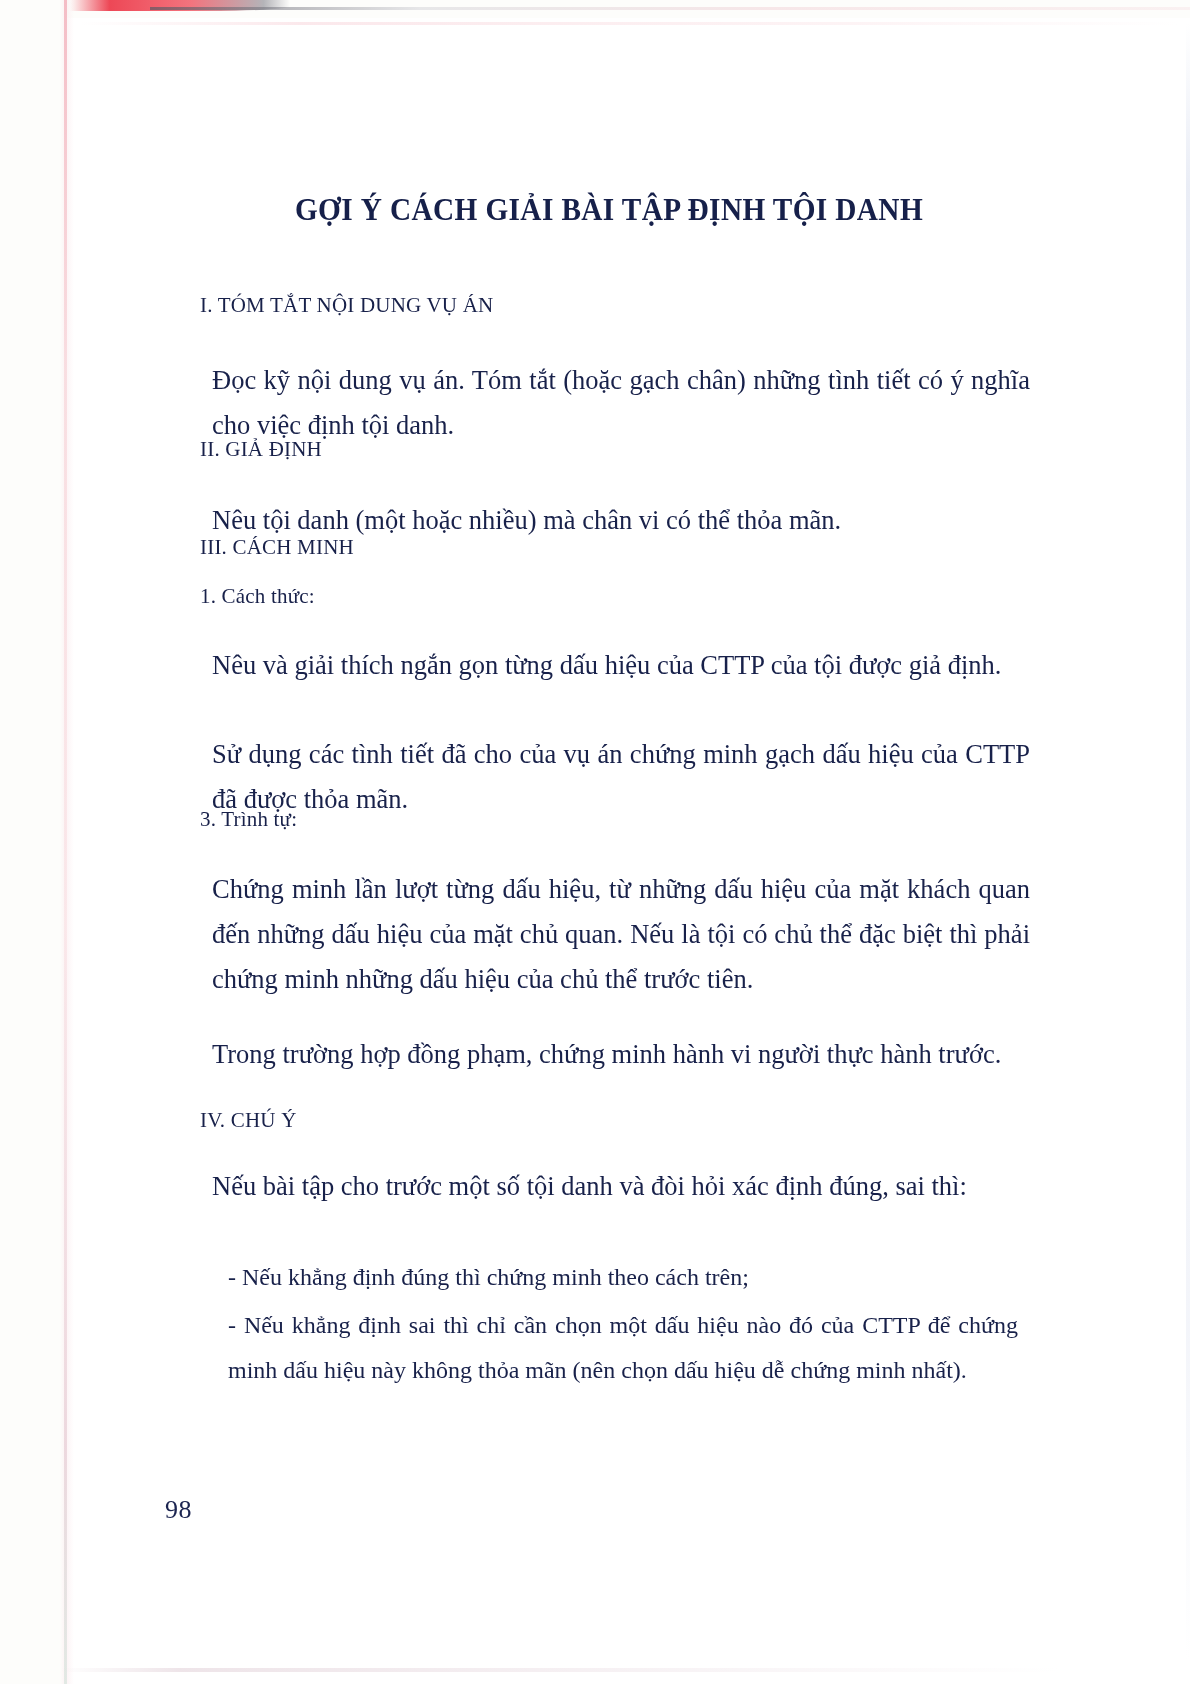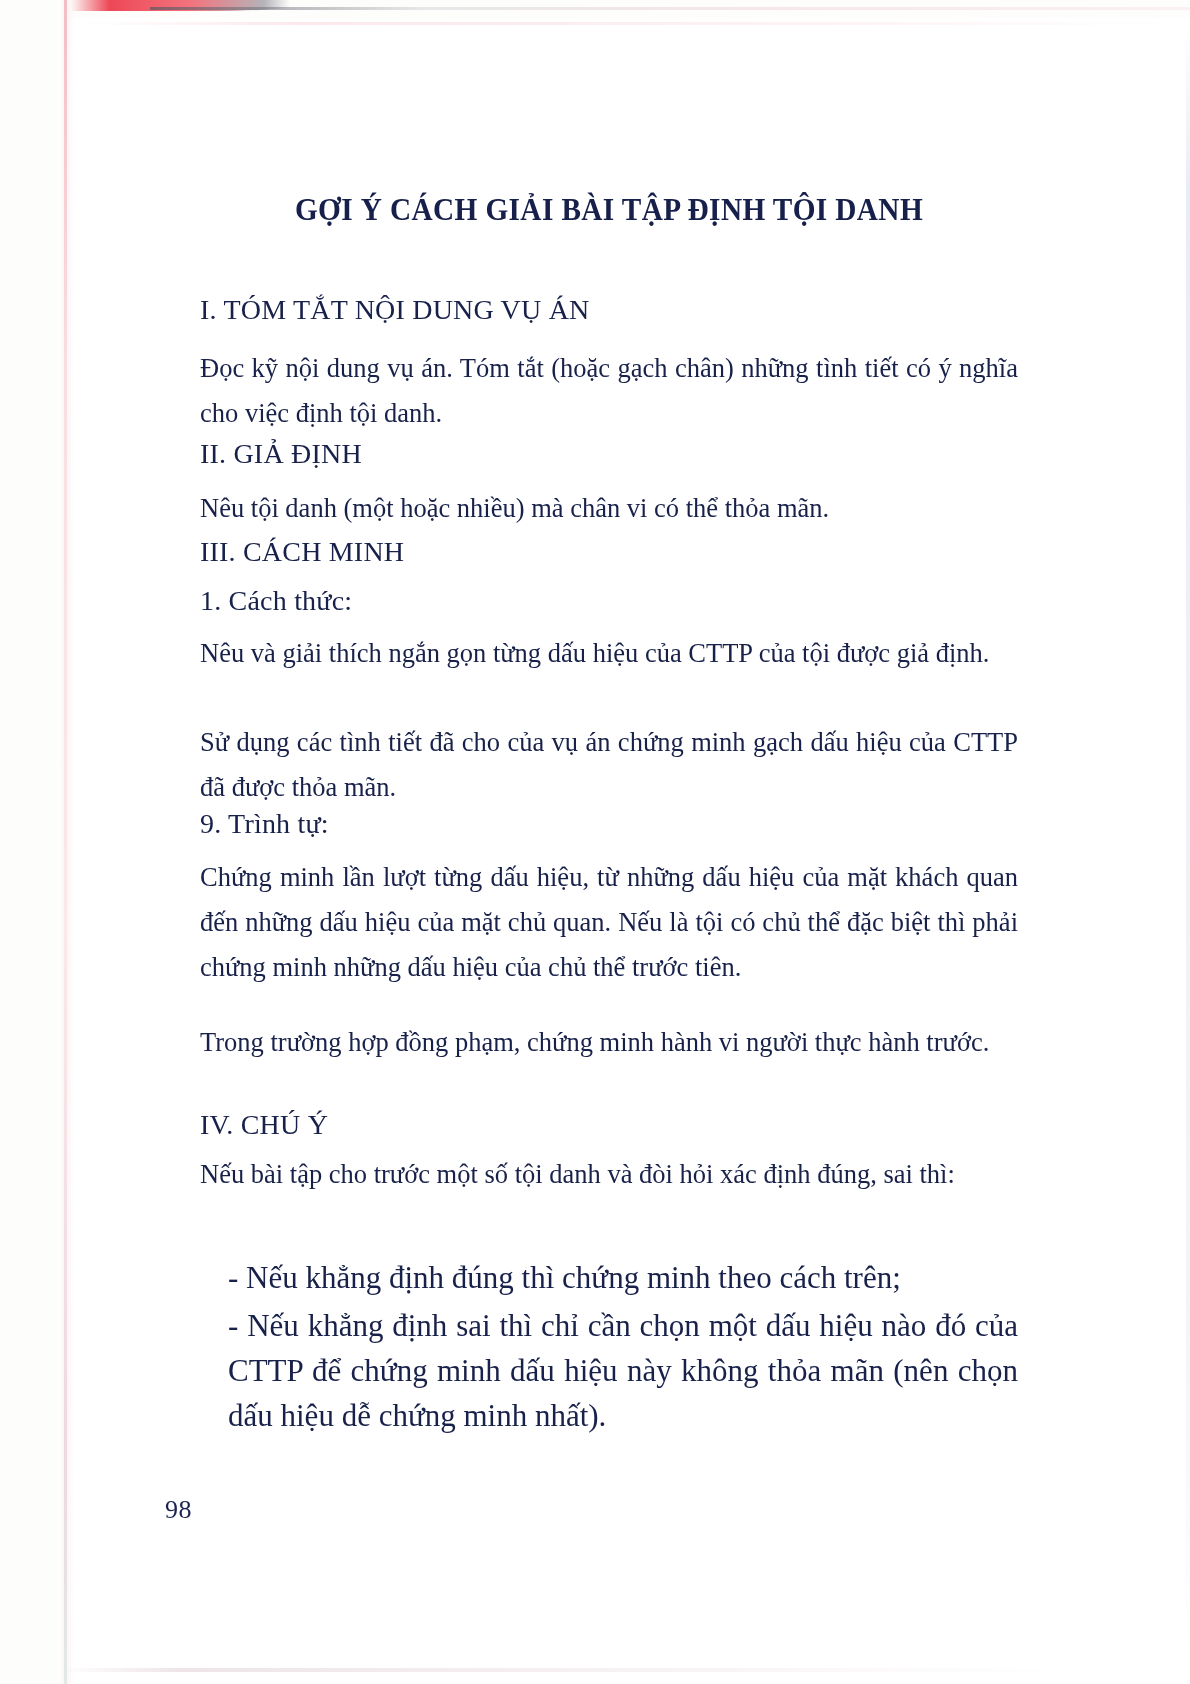--- a/index.html
+++ b/index.html
@@ -142,49 +142,49 @@
     left: 0;
     width: 818px;
     color: #16204a;
     transform: scaleX(0.96);
     transform-origin: center;
   }
 
   .section-heading {
     position: absolute;
     left: 0;
-    font-size: 28px;
+    font-size: 21px;
     font-weight: normal;
     letter-spacing: 0.2px;
     line-height: 1.25;
     color: #18214a;
     white-space: nowrap;
     margin: 0;
   }
 
   .body-par {
     position: absolute;
     left: 0;
     width: 818px;
     font-size: 26.5px;
     line-height: 45px;
     text-align: justify;
     text-justify: inter-word;
     color: #18214a;
-    margin: 0;
+    margin: 12px;
   }
 
   .body-par.no-justify {
     text-align: left;
   }
 
   .bullet-par {
     position: absolute;
     width: 790px;
-    font-size: 31px;
+    font-size: 24px;
     line-height: 45px;
     text-align: justify;
     color: #18214a;
     margin: 0;
   }
 
   .bullet-par.single {
     text-align: left;
   }
 
@@ -241,21 +241,21 @@
     <p class="body-par no-justify p-body2">Nêu tội danh (một hoặc nhiều) mà chân vi có thể thỏa mãn.</p>
 
     <h2 class="section-heading p-sec3">III. CÁCH MINH</h2>
 
     <h3 class="section-heading p-sub1">1. Cách thức:</h3>
 
     <p class="body-par p-body3">Nêu và giải thích ngắn gọn từng dấu hiệu của CTTP của tội được giả định.</p>
 
     <p class="body-par p-body4">Sử dụng các tình tiết đã cho của vụ án chứng minh gạch dấu hiệu của CTTP đã được thỏa mãn.</p>
 
-    <h3 class="section-heading p-sub2">9. Trình tự:</h3>
+    <h3 class="section-heading p-sub2">3. Trình tự:</h3>
 
     <p class="body-par p-body5">Chứng minh lần lượt từng dấu hiệu, từ những dấu hiệu của mặt khách quan đến những dấu hiệu của mặt chủ quan. Nếu là tội có chủ thể đặc biệt thì phải chứng minh những dấu hiệu của chủ thể trước tiên.</p>
 
     <p class="body-par p-body6">Trong trường hợp đồng phạm, chứng minh hành vi người thực hành trước.</p>
 
     <h2 class="section-heading p-sec4">IV. CHÚ Ý</h2>
 
     <p class="body-par p-body7">Nếu bài tập cho trước một số tội danh và đòi hỏi xác định đúng, sai thì:</p>
 
     <p class="bullet-par single p-bullet1">- Nếu khẳng định đúng thì chứng minh theo cách trên;</p>

